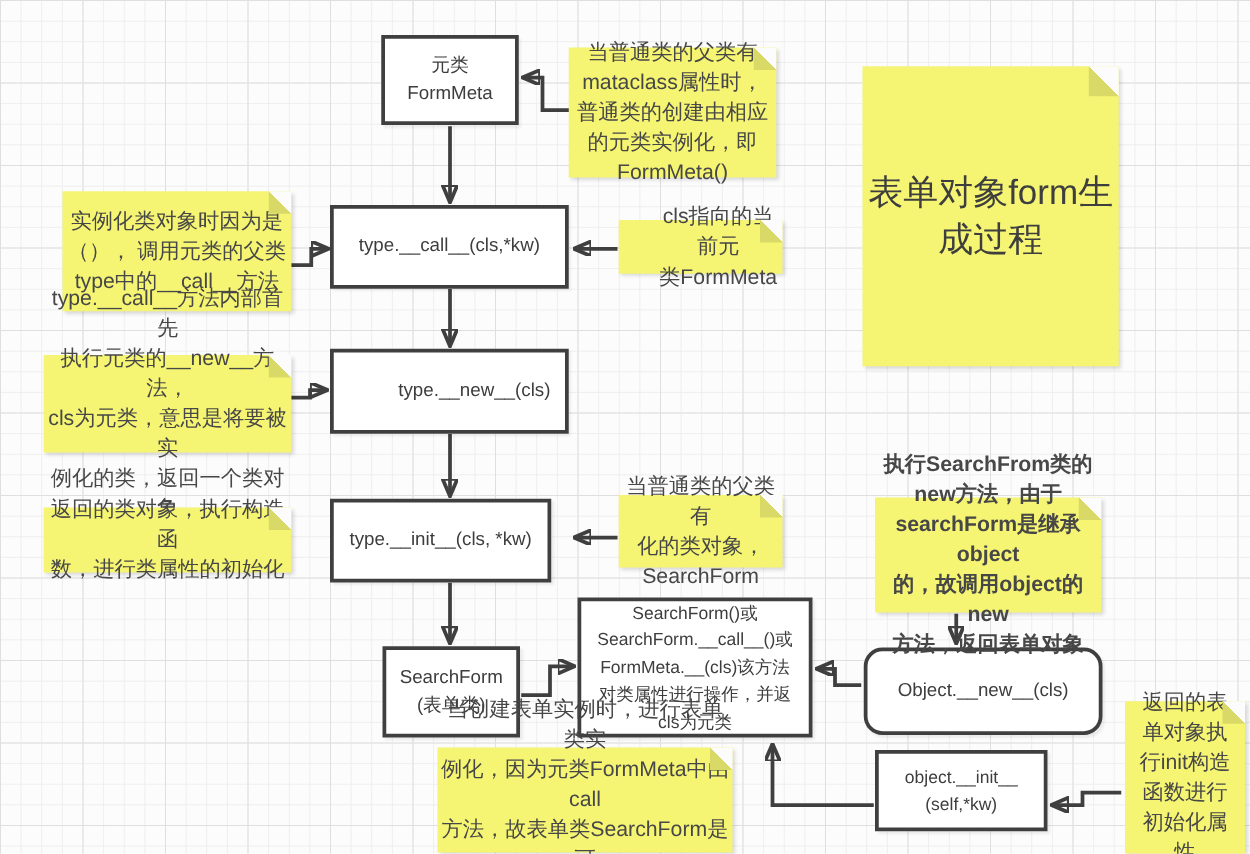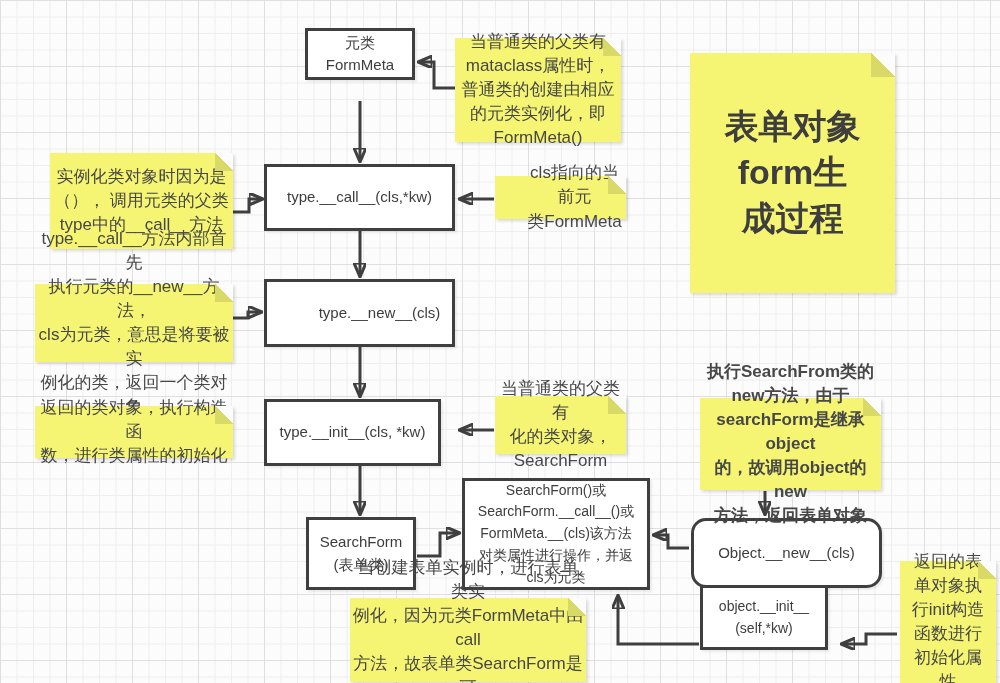--- a/index.html
+++ b/index.html
@@ -32,21 +32,21 @@
     position:absolute; background:#f5f573; color:#474747;
     display:flex; align-items:center; justify-content:center;
     text-align:center; white-space:pre-line;
     font-size:17px; line-height:1.42; box-sizing:border-box;
     box-shadow:2px 2px 3px rgba(0,0,0,0.14);
   }
   .note::after {
     content:""; position:absolute; top:0; right:0; width:18px; height:18px;
     background:linear-gradient(225deg, #fcfcfc 0%, #fcfcfc 49.5%, #d9d968 50%, #d9d968 100%);
   }
-  .note.title-note { font-size:34px; font-weight:700; color:#3e3e3e; line-height:1.35; }
+  .note.title-note { font-size:28px; font-weight:400; color:#3e3e3e; line-height:1.35; }
   .note.title-note::after { width:24px; height:24px; }
 </style>
 </head>
 <body>
 
 <div class="canvas">
 
   <svg class="edges" viewBox="0 0 1000 683">
     <defs>
       <marker id="ah" markerUnits="userSpaceOnUse" markerWidth="15" markerHeight="13" refX="13" refY="6" orient="auto">
@@ -62,41 +62,41 @@
     <path d="M494,199 L460,199" marker-end="url(#ah)"></path>
     <path d="M233,318 L248,318 L248,312 L261,312" marker-end="url(#ah)"></path>
     <path d="M494,430 L460,430" marker-end="url(#ah)"></path>
     <path d="M417,556 L440,556 L440,533 L459,533" marker-end="url(#ah)"></path>
     <path d="M765,491 L765,514" marker-end="url(#ah)"></path>
     <path d="M689,548 L668,548 L668,535 L654,535" marker-end="url(#ah)"></path>
     <path d="M699,644 L618,644 L618,596" marker-end="url(#ah)"></path>
     <path d="M897,634 L866,634 L866,644 L842,644" marker-end="url(#ah)"></path>
   </svg>
 
-  <div class="node" style="left:305px; top:28px; width:110px; height:52px;">元类
+  <div class="node" style="left:305px; top:28px; width:110px; height:72px;">元类
 FormMeta</div>
 
   <div class="node" style="left:264px; top:164px; width:191px; height:67px;">type.__call__(cls,*kw)</div>
 
   <div class="node" style="left:264px; top:279px; width:191px; height:68px;padding-left:40px;">type.__new__(cls)</div>
 
   <div class="node" style="left:264px; top:399px; width:177px; height:67px;">type.__init__(cls, *kw)</div>
 
   <div class="node" style="left:306px; top:517px; width:110px; height:73px;">SearchForm
 (表单类)</div>
 
   <div class="node small-text" style="left:462px; top:478px; width:188px; height:112px;">SearchForm()或
 SearchForm.__call__()或
 FormMeta.__(cls)该方法
 对类属性进行操作，并返
 cls为元类</div>
 
   <div class="node" style="left:691px; top:518px; width:191px; height:70px;border-radius:15px;">Object.__new__(cls)</div>
 
-  <div class="node small-text" style="left:700px; top:585px; width:128px; height:65px;">object.__init__
+  <div class="node small-text" style="left:700px; top:600px; width:138px; height:65px;">object.__init__
 (self,*kw)</div>
 
   <div class="note title-note" style="left:690px; top:53px; width:205px; height:240px;">表单对象form生
 成过程</div>
 
   <div class="note" style="left:455px; top:38px; width:166px; height:104px;">当普通类的父类有
 mataclass属性时，
 普通类的创建由相应
 的元类实例化，即
 FormMeta()</div>

